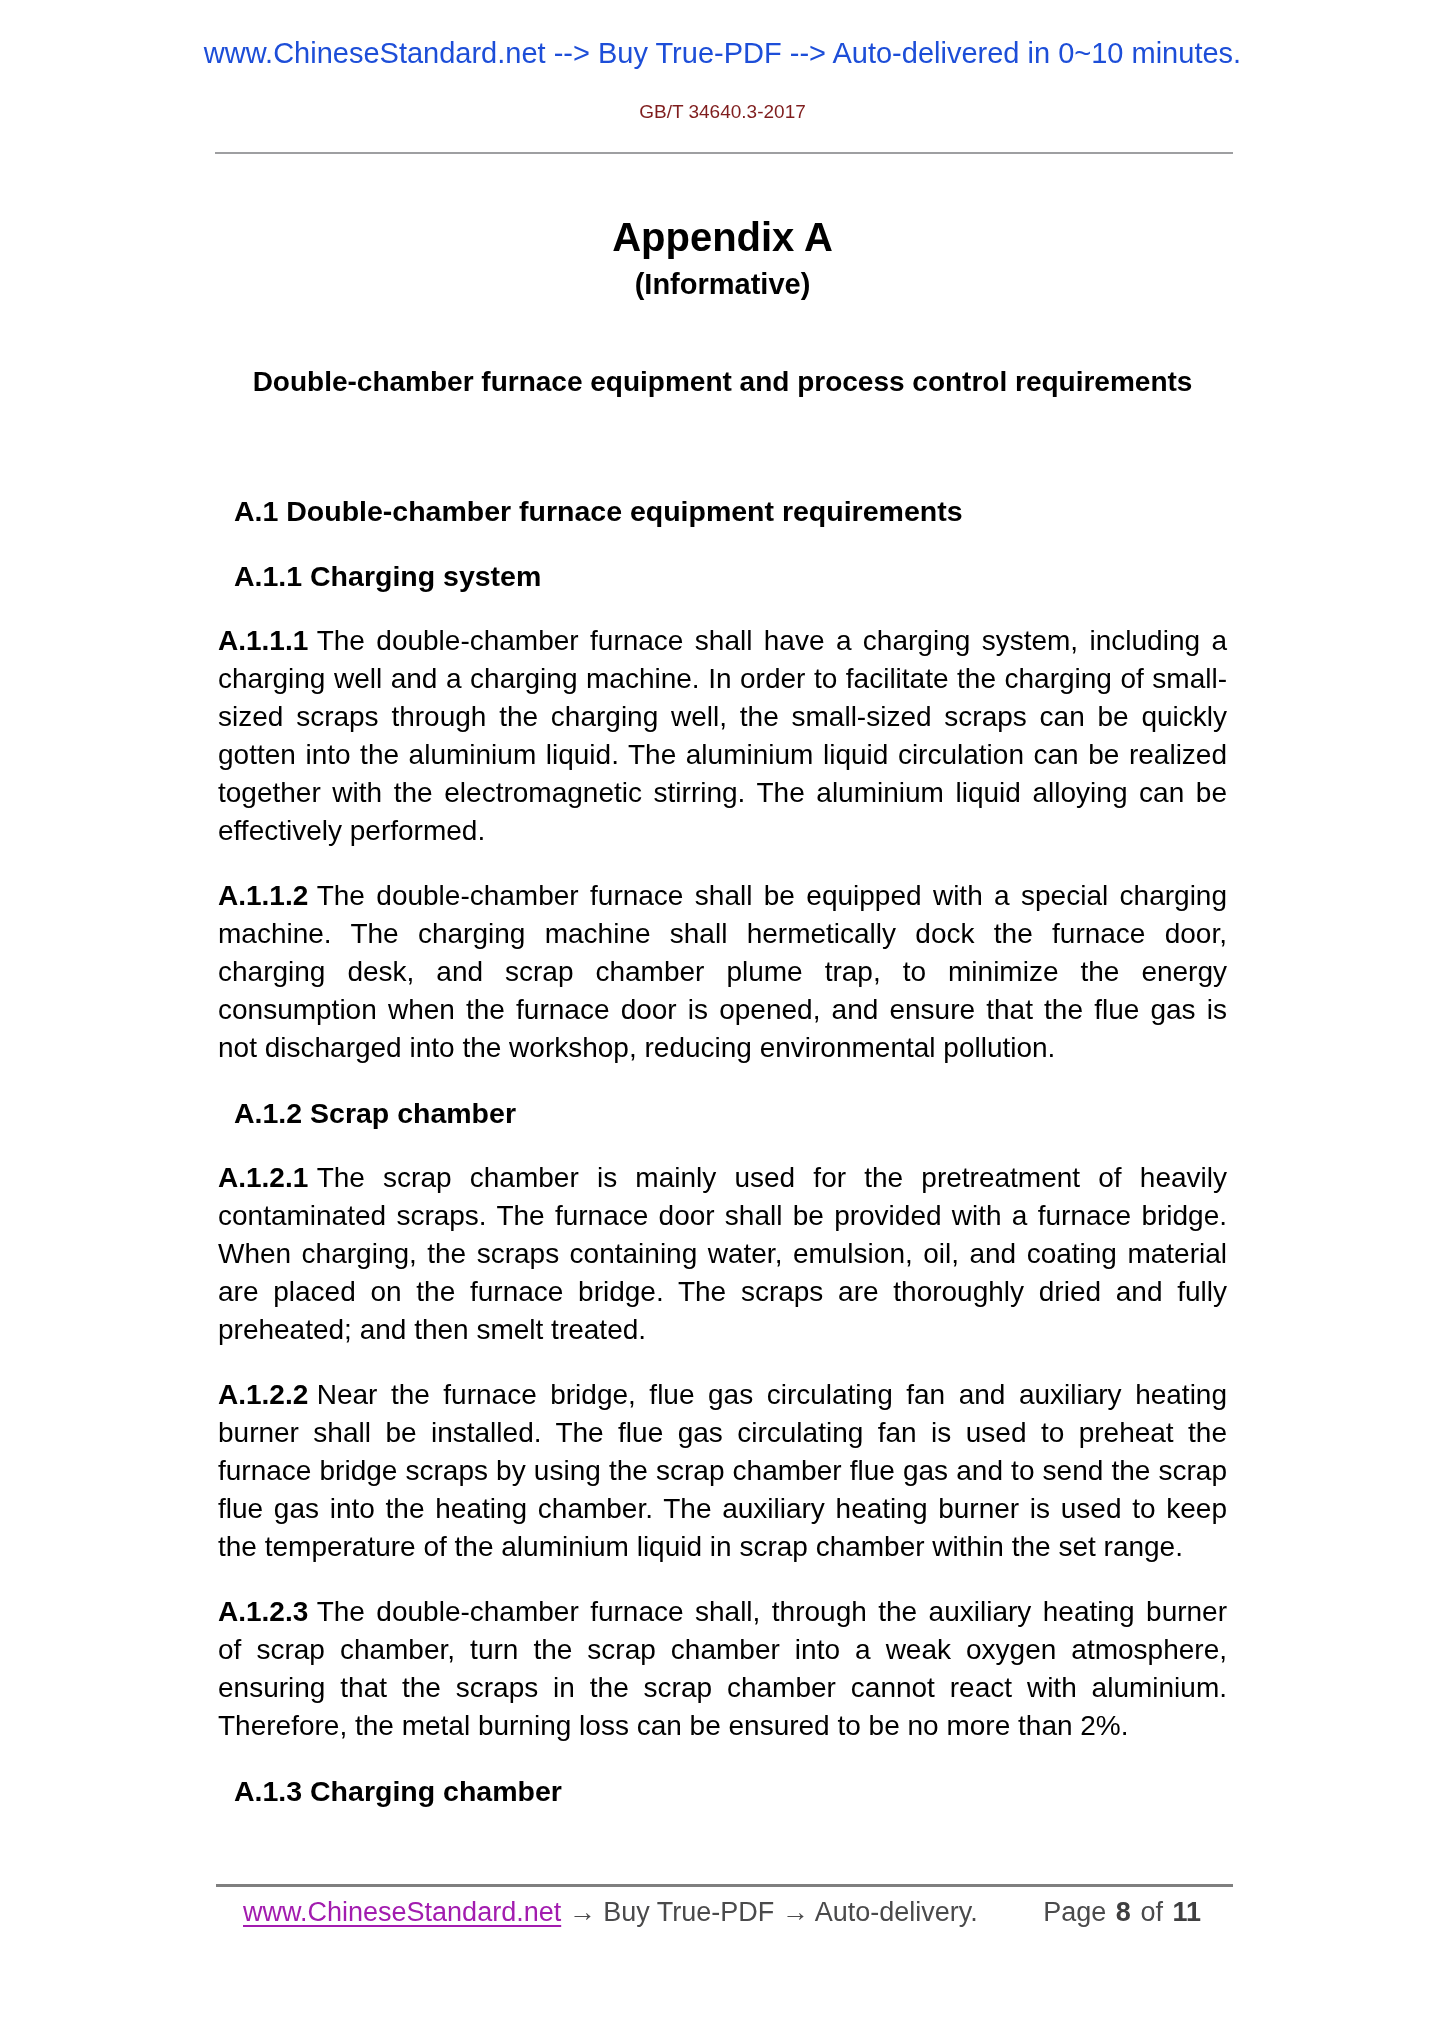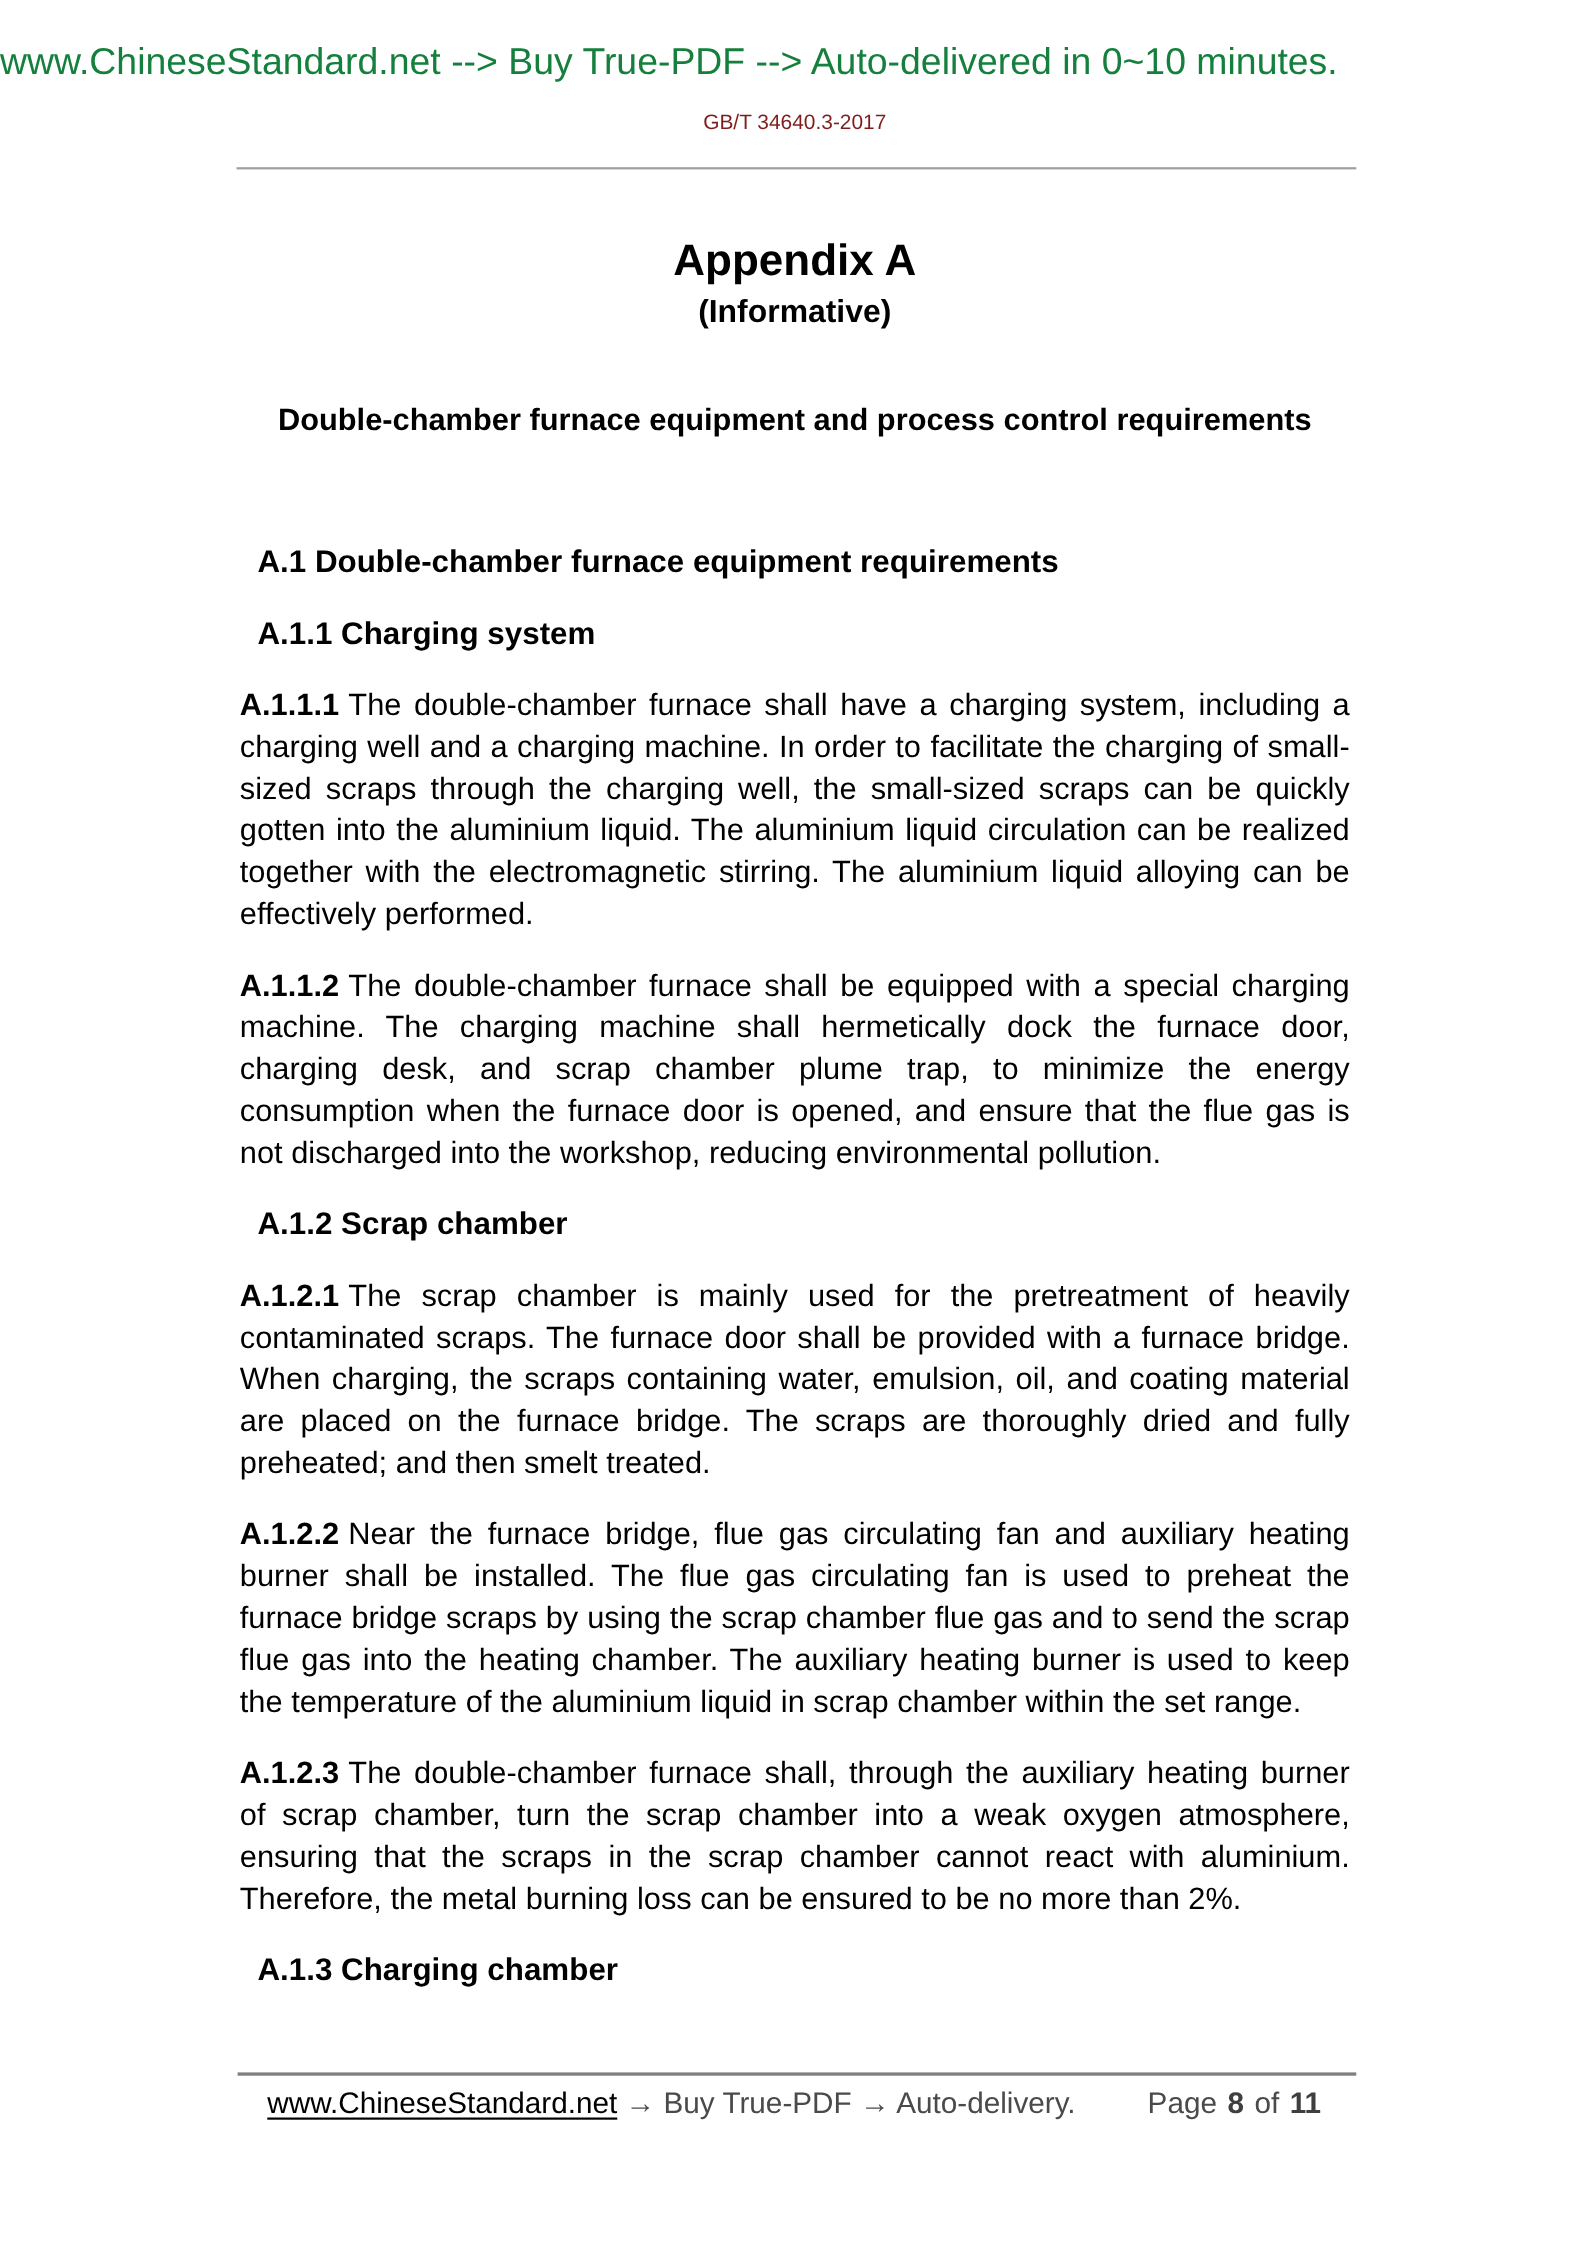--- a/index.html
+++ b/index.html
@@ -10,23 +10,24 @@
     background: #ffffff;
     font-family: "Liberation Sans", sans-serif;
     color: #000;
     overflow: hidden;
   }
 
   
   .promo-line {
     position: absolute;
     top: 38px; left: 0; width: 100%;
-    font-size: 34px;
+    text-align: center;
+    font-size: 29px;
     line-height: 1.1;
-    color: #15803d;
+    color: #1d4ed8;
     white-space: nowrap;
   }
   .std-number {
     position: absolute;
     top: 102px; left: 0; width: 100%;
     text-align: center;
     font-size: 19px;
     line-height: 1.1;
     color: #7f1d1d;
     white-space: nowrap;
@@ -104,21 +105,21 @@
     width: 960px;
     display: flex;
     justify-content: space-between;
     align-items: baseline;
     font-size: 27px;
     line-height: 1.2;
     color: #4a4a4b;
     white-space: nowrap;
   }
   .footer-link {
-    color: #000000;
+    color: #a21caf;
     text-decoration: underline;
     text-underline-offset: 4px;
     cursor: pointer;
   }
   .footer-page b { margin: 0 2px; color: #3f3f40; }
 </style>
 </head>
 <body>
 
 <div class="page">

